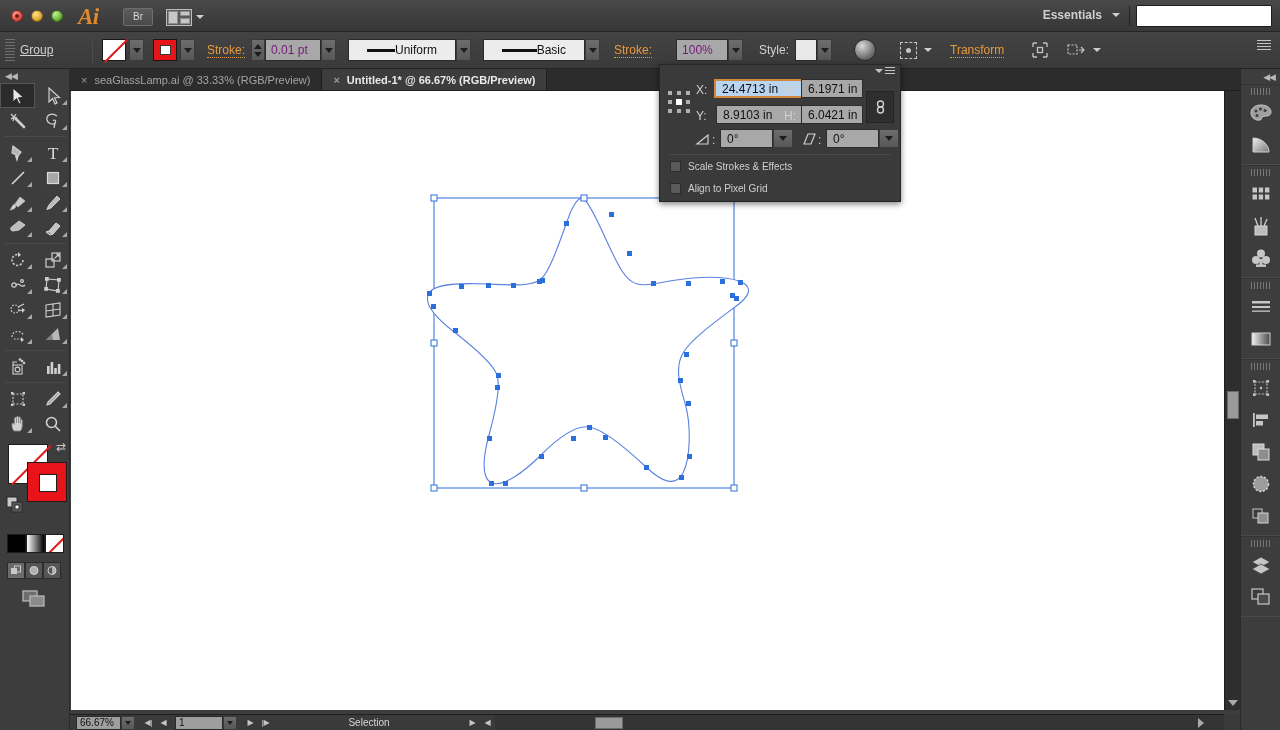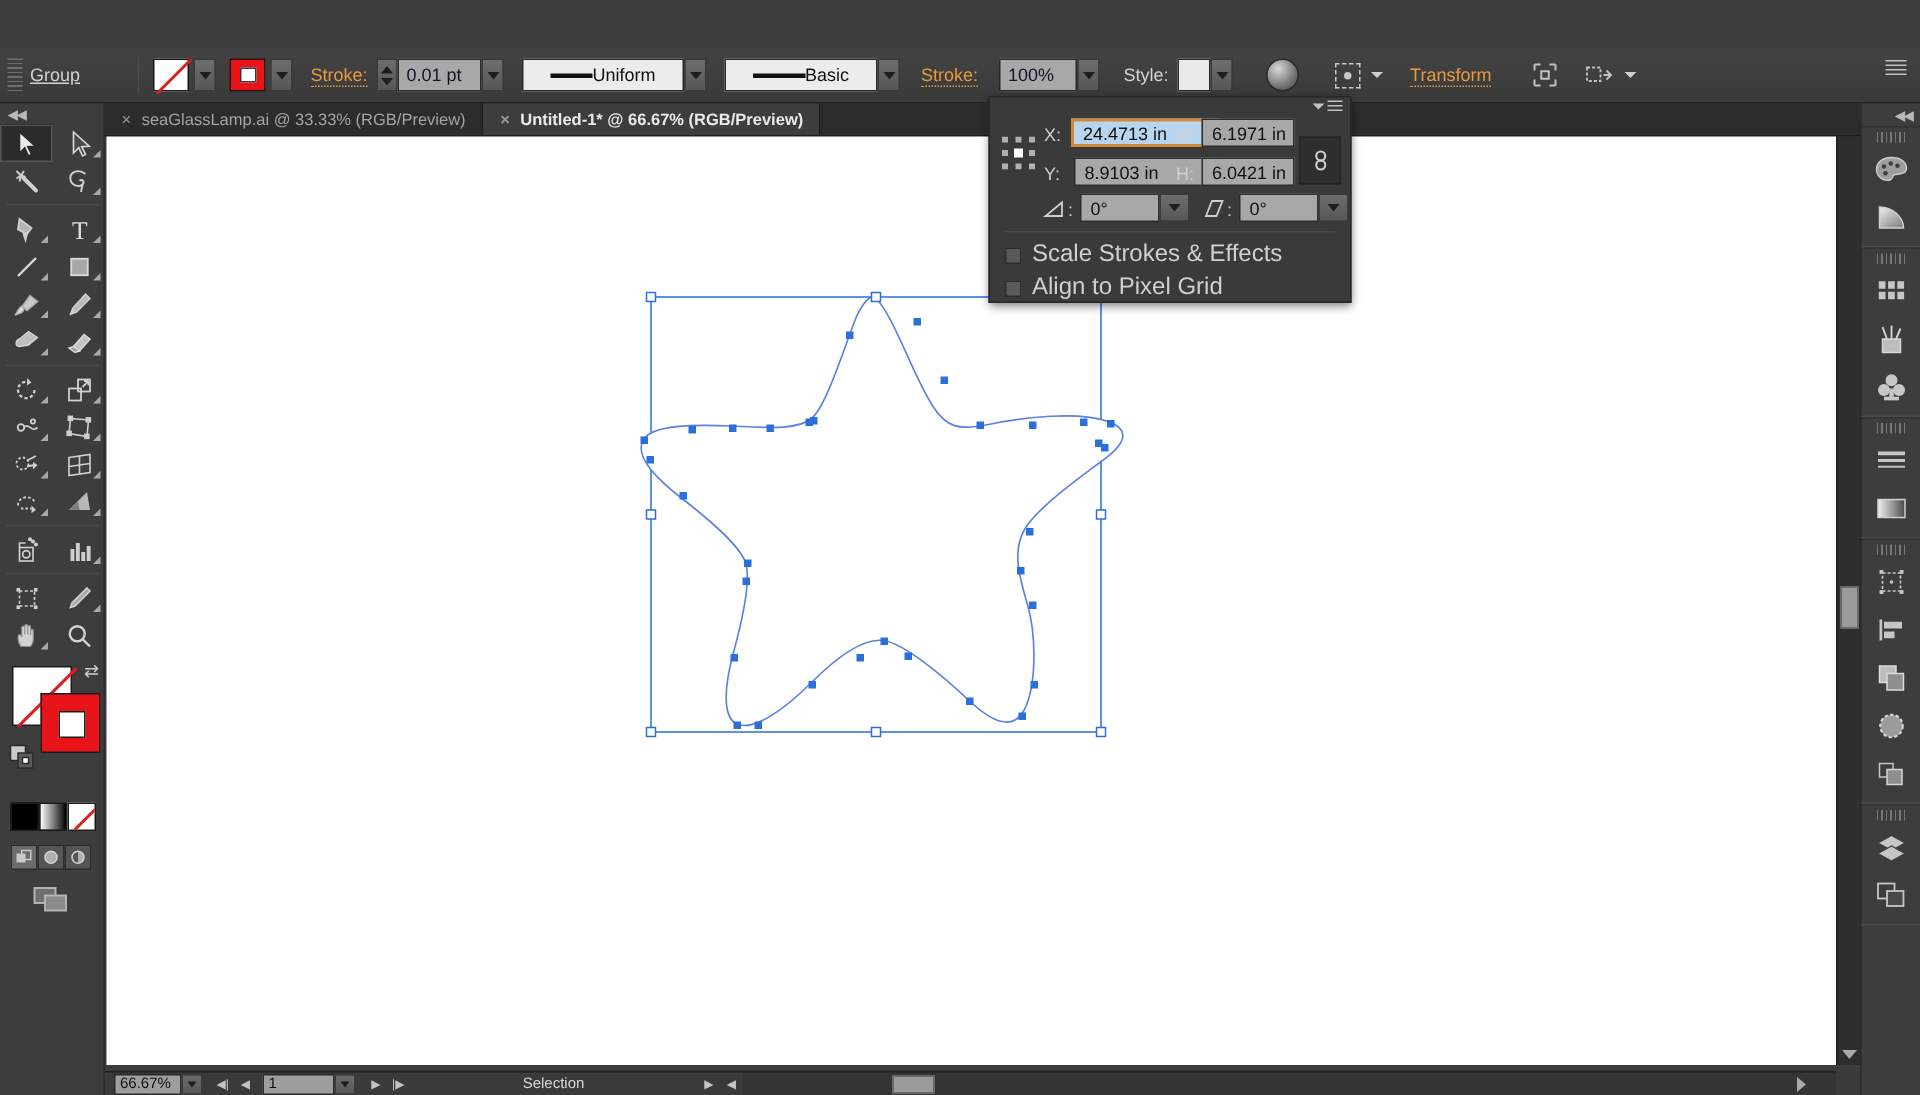--- a/index.html
+++ b/index.html
@@ -98,21 +98,21 @@
   }
   .spin {
     width: 14px; height: 22px; background: linear-gradient(to bottom,#6d6d6d,#575757);
     border:1px solid #3a3a3a; display:flex;flex-direction:column;
     align-items:center;justify-content:space-around; padding:2px 0;
   }
   .spin .up { width:0;height:0;border-left:4px solid transparent;border-right:4px solid transparent;border-bottom:5px solid #1d1d1d;}
   .spin .dn { width:0;height:0;border-left:4px solid transparent;border-right:4px solid transparent;border-top:5px solid #1d1d1d;}
   .txtfield {
     height: 22px; background: #a8a8a8; border: 1px solid #2a2a2a;
-    color: #0f172a; font-size: 12px; display:flex;align-items:center;
+    color: #701a75; font-size: 12px; display:flex;align-items:center;
     padding: 0 5px;
   }
   .combo {
     height: 22px; background: #ececec; border: 1px solid #2a2a2a;
     display:flex;align-items:center;justify-content:space-between;
     padding: 0 18px; color:#111; font-size:12px;
   }
   .combo .line { width: 66px; height: 3px; background:#111; }
   .style-sw { width:22px;height:22px;background:#e9e9e9;border:1px solid #2a2a2a; }
   .circ-btn {
@@ -283,29 +283,52 @@
     border-right:4px solid transparent;border-top:5px solid #1d1d1d; }
   .tp-link {
     position:absolute; right:6px; top:26px; width:28px;height:32px;
     background:#2e2e2e; border:1px solid #242424;
     display:flex;align-items:center;justify-content:center;
   }
   .tp-divider { position:absolute; left:10px; right:10px; top:89px; height:1px;
     background:#2e2e2e; border-bottom:1px solid #4a4a4a; }
   .tp-check {
     position:absolute; display:flex; align-items:center; gap:7px;
-    color:#d0d0d0; font-size:16px;
+    color:#d0d0d0; font-size:10px;
   }
   .cbox { width:11px;height:11px;background:#5a5a5a;border:1px solid #2c2c2c; }
 </style>
 </head>
 <body>
 
 <div id="app">
 
+  <div class="titlebar">
+    <div class="traffic">
+      <div class="tl-dot tl-red"></div>
+      <div class="tl-dot tl-yellow"></div>
+      <div class="tl-dot tl-green"></div>
+    </div>
+    <div class="ai-logo">Ai</div>
+    <div class="br-btn">Br</div>
+    <div class="arrange-btn">
+      <div class="arrange-ico">
+          <i></i>
+          <i></i>
+          <i></i>
+        </div>
+      <div class="caret-sm"></div>
+    </div>
+    <div class="essentials">
+      <span>Essentials</span>
+      <span class="caret-sm"></span>
+    </div>
+    <div class="ess-sep"></div>
+    <input class="search-box" placeholder="" style="">
+  </div>
 
   <div class="ctrlbar">
     <div class="grip"></div>
     <div class="ctrl-label" style="width:72px">Group</div>
     <div class="ctrl-sep"></div>
 
     <div style="display:flex;align-items:center;gap:3px;margin-left:9px">
       <div class="sw-box sw-none"></div>
       <div class="dd-btn"></div>
     </div>
@@ -336,21 +359,21 @@
 
     <div style="display:flex;align-items:center;margin-left:12px">
       <div class="combo" style="width:102px">
         <span class="line" style="width:60px"></span>
         <span>Basic</span>
       </div>
       <div class="dd-btn"></div>
     </div>
 
     <div class="link-lbl" style="margin-left:14px">Stroke:</div>
-    <div style="display:flex;align-items:center;margin-left:14px">
+    <div style="display:flex;align-items:center;margin-left:24px">
       <div class="txtfield" style="width:52px">100%</div>
       <div class="dd-btn"></div>
     </div>
 
     <div style="margin-left:16px;color:#d2d2d2;font-size:12px">Style:</div>
     <div style="display:flex;align-items:center;margin-left:6px">
       <div class="style-sw"></div>
       <div class="dd-btn"></div>
     </div>
 

